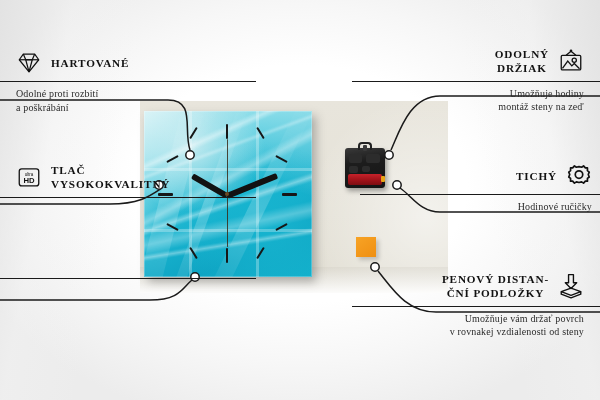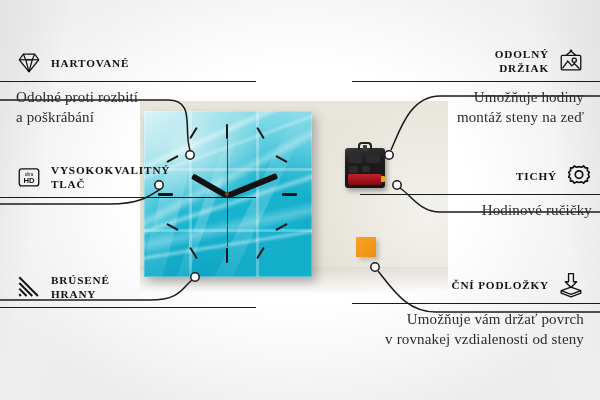--- a/index.html
+++ b/index.html
@@ -110,27 +110,27 @@
   .feat{ position:absolute; width:232px; }
   .feat .head{ display:flex; align-items:center; gap:9px; }
   .feat .ttl{
     font-size:11.2px; font-weight:bold; letter-spacing:.85px;
     color:#121212; line-height:1.28; text-transform:uppercase;
   }
   .feat .rule{
     height:1px; background:#1a1a1a; margin:5px 0 5px; width:100%;
   }
   .feat .desc{
-    font-size:15px; color:#2b2b2b; line-height:1.36; letter-spacing:.15px;
+    font-size:10px; color:#2b2b2b; line-height:1.36; letter-spacing:.15px;
   }
   .feat.left .head{ justify-content:flex-start; }
   .feat.left .ttl{ text-align:left; }
   .feat.left .desc{ text-align:left; }
   .feat.right .head{ justify-content:flex-end; }
-  .feat.right .ttl{ text-align:right; }
+  .feat.right .ttl{ text-align:center; }
   .feat.right .desc{ text-align:right; }
 
   .ico{ width:26px; height:26px; flex:0 0 26px; display:block; }
 
   
   #f-glass { left:16px;  top:50px; }
   #f-print { left:16px;  top:163px; }
   #f-edge  { left:16px;  top:273px; }
   #f-mount { left:352px; top:47px;  }
   #f-mech  { left:360px; top:163px; }
@@ -251,42 +251,28 @@
   </div>
 
   <div class="feat left" id="f-print">
     <div class="head">
       <svg class="ico" viewBox="0 0 32 32">
         <rect x="4" y="6" width="24" height="21" rx="3" fill="none" stroke="#111" stroke-width="1.6"></rect>
         <text x="16" y="14.5" font-family="Liberation Sans, sans-serif" font-size="5.5" text-anchor="middle" fill="#111">ultra</text>
         <text x="16" y="23.5" font-family="Liberation Sans, sans-serif" font-size="9.5" font-weight="bold" text-anchor="middle" fill="#111">HD</text>
       </svg>
       <div class="ttl">
+        <div>TLAČ</div>
         <div>VYSOKOKVALITNÝ</div>
-        <div>TLAČ</div>
       </div>
     </div>
     <div class="rule"></div>
   </div>
 
   <div class="feat left" id="f-edge">
-    <div class="head">
-      <svg class="ico" viewBox="0 0 32 32">
-        <g stroke="#111" stroke-width="2.4" stroke-linecap="butt">
-          <line x1="4" y1="4" x2="27" y2="27"></line>
-          <line x1="4" y1="11" x2="20" y2="27"></line>
-          <line x1="4" y1="18" x2="13" y2="27"></line>
-          <line x1="4" y1="25" x2="6" y2="27"></line>
-        </g>
-      </svg>
-      <div class="ttl">
-        <div>BRÚSENÉ</div>
-        <div>HRANY</div>
-      </div>
-    </div>
     <div class="rule"></div>
   </div>
 
   <div class="feat right" id="f-mount">
     <div class="head">
       <div class="ttl">
         <div>ODOLNÝ</div>
         <div>DRŽIAK</div>
       </div>
       <svg class="ico" viewBox="0 0 32 32">
@@ -324,20 +310,21 @@
     </div>
     <div class="rule"></div>
     <div class="desc">
       <div>Hodinové ručičky</div>
     </div>
   </div>
 
   <div class="feat right" id="f-foam">
     <div class="head">
       <div class="ttl">
+        <div>PENOVÝ DISTAN-</div>
         <div>ČNÍ PODLOŽKY</div>
       </div>
       <svg class="ico" viewBox="0 0 32 32">
         <g fill="none" stroke="#111" stroke-width="1.7" stroke-linejoin="round">
           <path d="M13 2 H19 V12 H23 L16 19 L9 12 H13 Z"></path>
           <path d="M16 18.5 L28 23 L16 27.5 L4 23 Z"></path>
           <path d="M4 23 V26 L16 30.5 L28 26 V23"></path>
         </g>
       </svg>
     </div>

